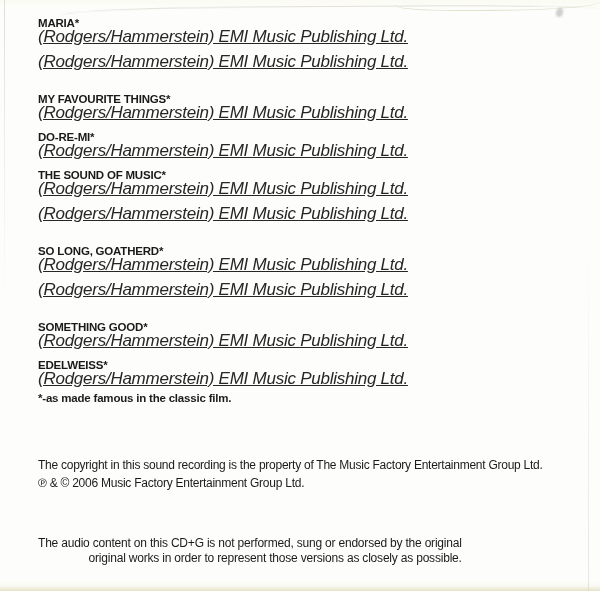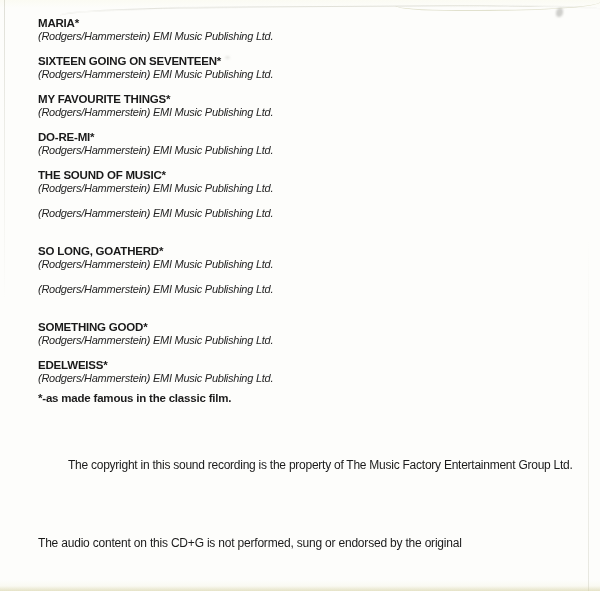--- a/index.html
+++ b/index.html
@@ -100,47 +100,47 @@
   }
   .track-title {
     font-size: 11.5px;
     font-weight: 700;
     letter-spacing: -0.2px;
     line-height: 13px;
     color: #191919;
     white-space: nowrap;
   }
   .track-credit {
-    font-size: 11px;
+    font-size: 17px;
     font-style: italic;
     letter-spacing: -0.25px;
     line-height: 13px;
     color: #262626;
     white-space: nowrap;
+    text-decoration: underline;
   }
   .footnote {
     position: absolute;
     left: 38px;
     top: 384px;
     font-size: 11.5px;
     font-weight: 700;
     letter-spacing: -0.2px;
     color: #1c1c1c;
     white-space: nowrap;
     margin-top: 8px;
   }
   .copyright {
     position: absolute;
     left: 38px;
     top: 456px;
     font-size: 12px;
     letter-spacing: -0.25px;
     line-height: 18px;
     color: #1b1b1b;
-    margin-left: 30px;
   }
   .copyright .line { white-space: nowrap; }
   .disclaimer {
     position: absolute;
     left: 38px;
     top: 536px;
     font-size: 12px;
     letter-spacing: -0.2px;
     line-height: 14.5px;
     color: #1b1b1b;
@@ -159,21 +159,20 @@
   <div class="scan-edge-left"></div>
   <div class="scan-edge-right"></div>
   <div class="scan-bottom-strip"></div>
 
   <div class="tracklist">
     <div class="track">
       <div class="track-title">MARIA*</div>
       <div class="track-credit">(Rodgers/Hammerstein) EMI Music Publishing Ltd.</div>
     </div>
     <div class="track">
-      <div class="track-title">SIXTEEN GOING ON SEVENTEEN*</div>
       <div class="track-credit">(Rodgers/Hammerstein) EMI Music Publishing Ltd.</div>
     </div>
     <div class="track">
       <div class="track-title">MY FAVOURITE THINGS*</div>
       <div class="track-credit">(Rodgers/Hammerstein) EMI Music Publishing Ltd.</div>
     </div>
     <div class="track">
       <div class="track-title">DO-RE-MI*</div>
       <div class="track-credit">(Rodgers/Hammerstein) EMI Music Publishing Ltd.</div>
     </div>
@@ -198,19 +197,21 @@
     <div class="track">
       <div class="track-title">EDELWEISS*</div>
       <div class="track-credit">(Rodgers/Hammerstein) EMI Music Publishing Ltd.</div>
     </div>
   </div>
 
   <div class="footnote">*-as made famous in the classic film.</div>
 
   <div class="copyright">
     <div class="line">The copyright in this sound recording is the property of The Music Factory Entertainment Group Ltd.</div>
+    <div class="line">℗ &amp; © 2006 Music Factory Entertainment Group Ltd.</div>
   </div>
 
   <div class="disclaimer">
     <div class="line">The audio content on this CD+G is not performed, sung or endorsed by the original</div>
+    <div class="line">original works in order to represent those versions as closely as possible.</div>
   </div>
 
 </div>
 
 </body></html>

